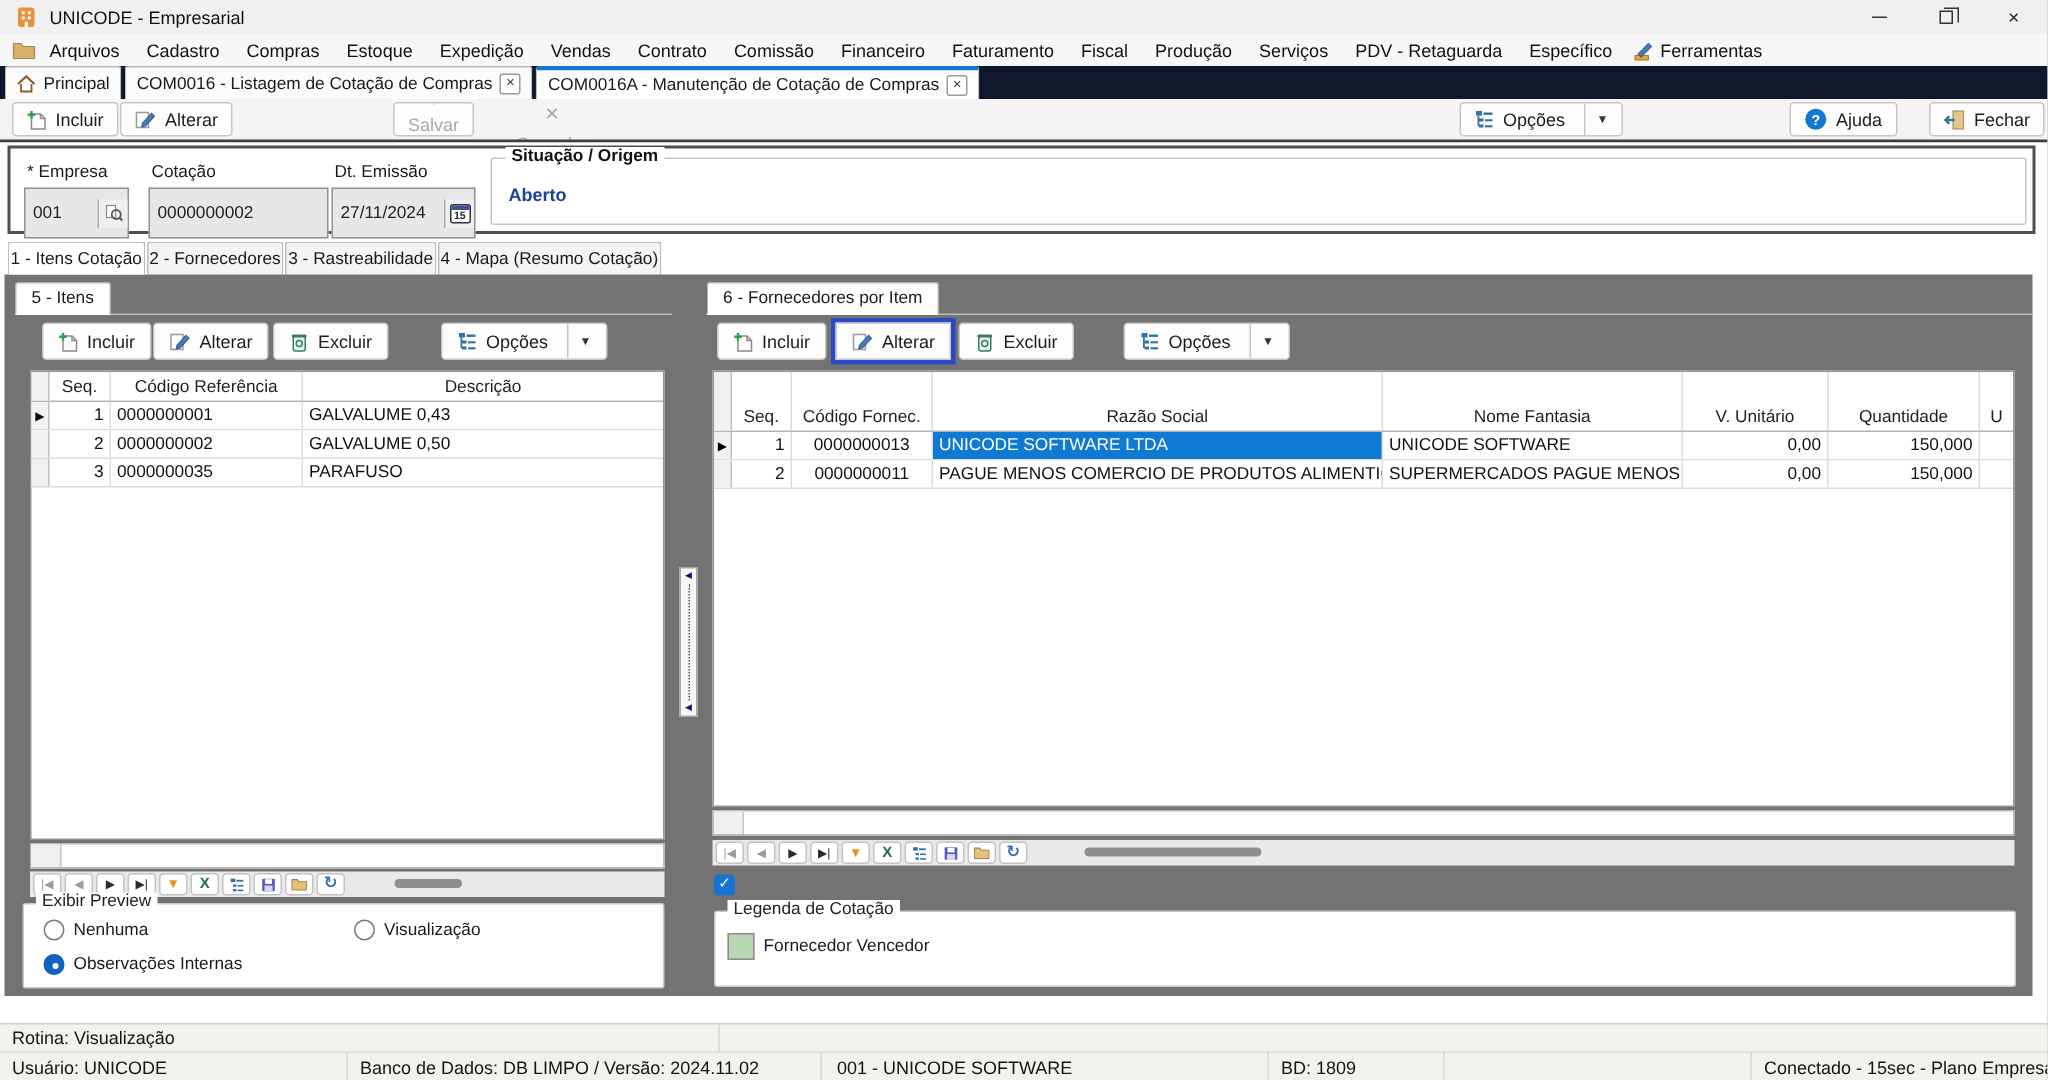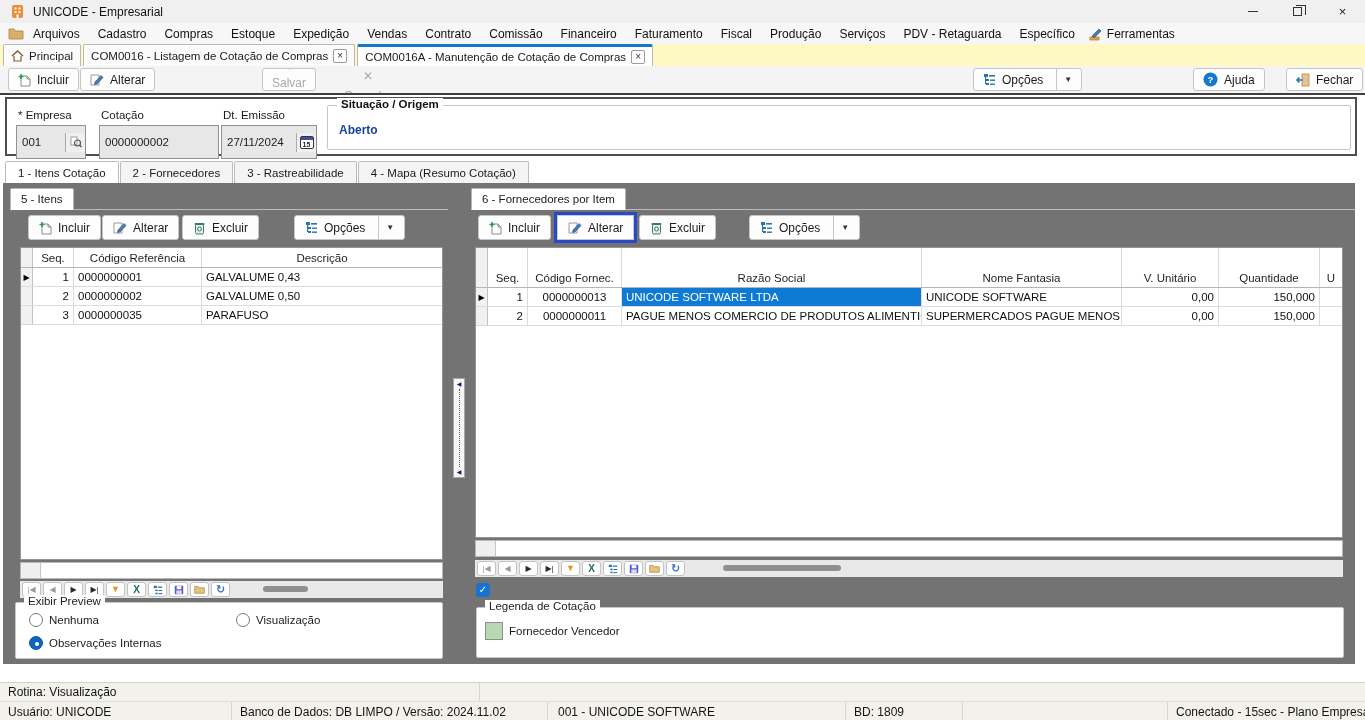--- a/index.html
+++ b/index.html
@@ -18,21 +18,21 @@
   .ic-restore:before { content:""; position:absolute; top:-3px; left:2px; width:9px; height:9px; border:1px solid #333; border-left:none; border-bottom:none; }
   .ic-close { font-size:13px; color:#222; }
 
   
   .menubar { position:absolute; top:23px; left:0; width:1365px; height:21px; background:#f7f7f7; display:flex; align-items:center; }
   .menubar .menuitem { padding:0 9px; font-size:12px; color:#111; height:21px; display:flex; align-items:center; white-space:nowrap; }
   .menu-folder-icon { margin-left:8px; }
   .menu-tools-icon { margin-left:4px; margin-right:2px; }
 
   
-  .tabbar { position:absolute; top:44px; left:0; width:1365px; height:22px; background:#fef9c3; display:flex; align-items:flex-end; }
+  .tabbar { position:absolute; top:44px; left:0; width:1365px; height:22px; background:#0f172a; display:flex; align-items:flex-end; }
   .doc-tab { display:flex; align-items:center; gap:5px; height:22px; background:#fbfbfb; border:1px solid #b9b9b9; border-bottom:none; border-radius:2px 2px 0 0; padding:0 7px; margin-left:2px; font-size:11.5px; white-space:nowrap; }
   .doc-tab.active { background:#fff; border-top:3px solid #1478d1; height:22px; }
   .tab-close { width:14px; height:14px; border:1px solid #9a9a9a; border-radius:2px; background:#fff; display:flex; align-items:center; justify-content:center; font-size:10px; line-height:1; color:#333; }
 
   
   .toolbar { position:absolute; top:66px; left:0; width:1365px; height:27px; background:#f4f4f4; }
   .btn { position:absolute; top:2px; display:inline-flex; align-items:center; gap:6px; background:#fdfdfd; border:1px solid #c6c6c6; border-radius:3px; padding:0 9px; height:23px; font-size:12px; color:#1c1c1c; white-space:nowrap; }
   .btn .dd { margin-left:7px; padding-left:7px; border-left:1px solid #c6c6c6; font-size:8px; color:#333; height:100%; display:flex; align-items:center; }
   .btn.flat { border-color:transparent; background:transparent; }
   .btn.disabled { color:#a9a9a9;flex-direction:column; }
@@ -48,21 +48,21 @@
   .finput .inbtn { margin-left:auto; width:20px; height:19px; border-left:1px solid #aaa; background:#efefef; display:flex; align-items:center; justify-content:center; }
   .groupbox { position:absolute; border:1px solid #c6c6c6; border-radius:2px; background:#fff; }
   .groupbox .gb-label { position:absolute; top:-8px; left:9px; background:#fff; padding:0 4px; font-size:11.5px; }
   .gb-bold { font-weight:bold; color:#111; }
   .situacao-value { position:absolute; left:11px; top:17px; font-weight:bold; color:#17429e; font-size:12px; }
   .cal-icon { width:14px; height:13px; border:1px solid #334; border-radius:2px; background:#fff; font-size:7px; font-weight:bold; color:#223; display:flex; align-items:flex-end; justify-content:center; line-height:1; position:relative; }
   .cal-icon:before { content:""; position:absolute; top:0; left:0; right:0; height:3px; background:#44518e; }
 
   
   .maintabs { position:absolute; top:161px; left:5px; height:22px; display:flex; align-items:flex-end; }
-  .maintab { height:22px; display:flex; align-items:center; padding:0 12px; border:1px solid #bdbdbd; border-bottom:none; border-radius:2px 2px 0 0; background:#f4f4f4; margin-right:1px; font-size:11.5px; white-space:nowrap; }
+  .maintab { height:22px; display:flex; align-items:center; padding:0 1px; border:1px solid #bdbdbd; border-bottom:none; border-radius:2px 2px 0 0; background:#f4f4f4; margin-right:1px; font-size:11.5px; white-space:nowrap; }
   .maintab.active { background:#fff; height:22px; z-index:2; }
 
   
   .content { position:absolute; top:183px; left:3px; width:1352px; height:481px; background:#737373; }
   .panel-topline { position:absolute; height:1px; background:#bdbdbd; top:26px; }
   .subtab { position:absolute; top:5px; height:22px; display:flex; align-items:center; padding:0 10px; background:#fff; border:1px solid #b4b4b4; border-bottom:1px solid #fff; border-radius:2px 2px 0 0; z-index:3; font-size:11.5px; white-space:nowrap; }
 
   .pbtn { position:absolute; display:inline-flex; align-items:center; gap:6px; background:#fdfdfd; border:1px solid #c6c6c6; border-radius:3px; padding:0 10px; height:25px; font-size:12px; color:#1c1c1c; white-space:nowrap; }
   .pbtn .dd { margin-left:7px; padding-left:7px; border-left:1px solid #c6c6c6; font-size:8px; color:#333; height:100%; display:flex; align-items:center; }
   .highlight-wrap { position:absolute; border:3px solid #2b49c6; }

